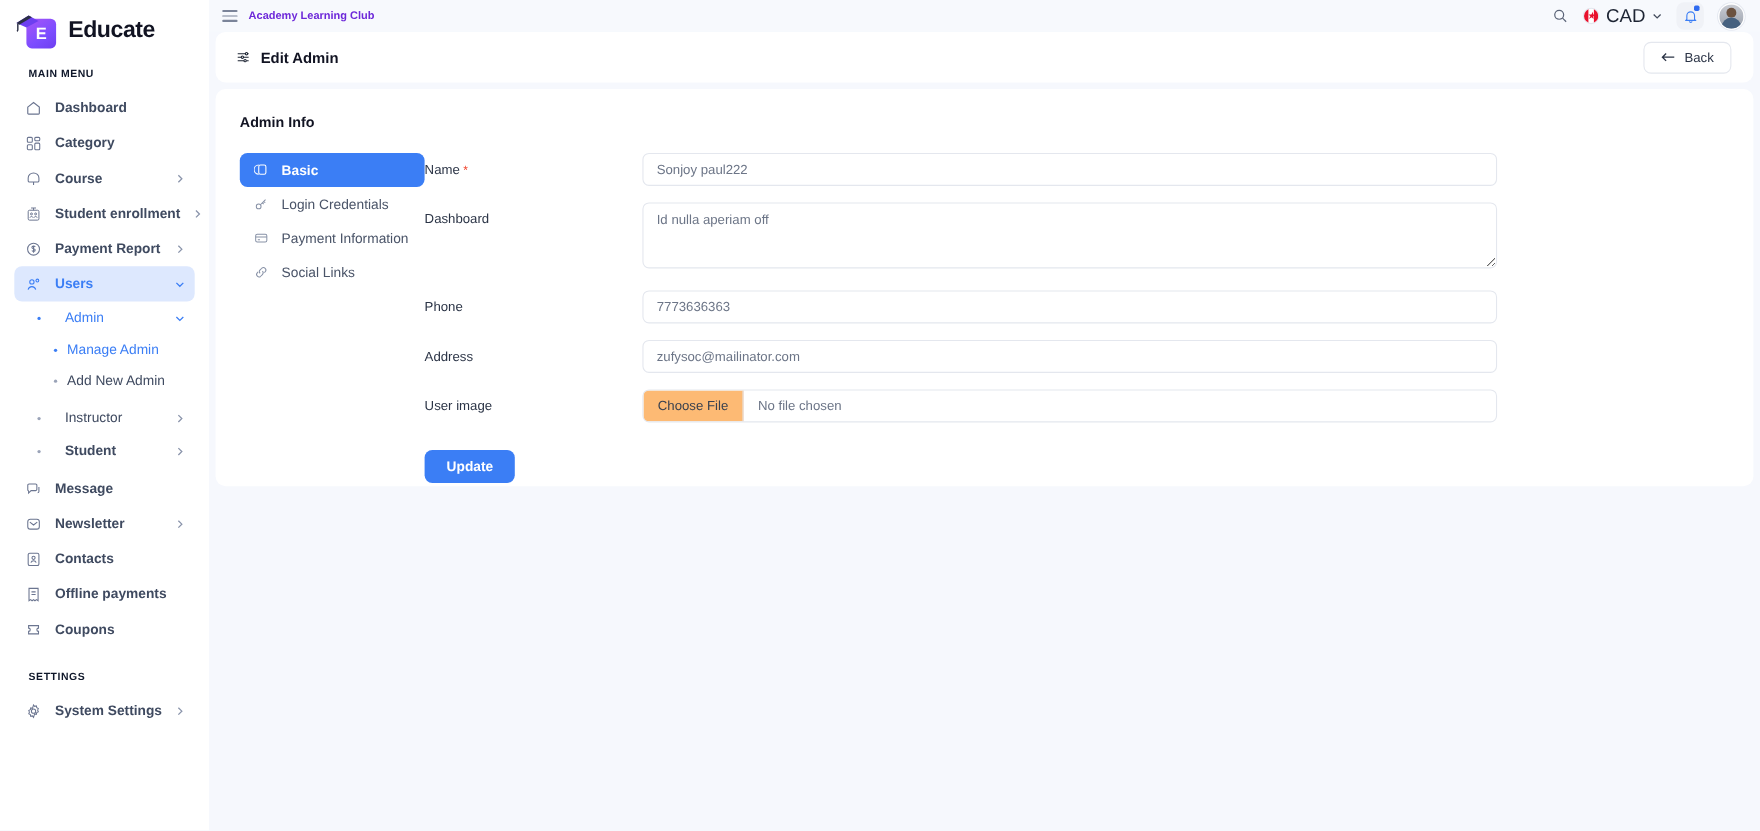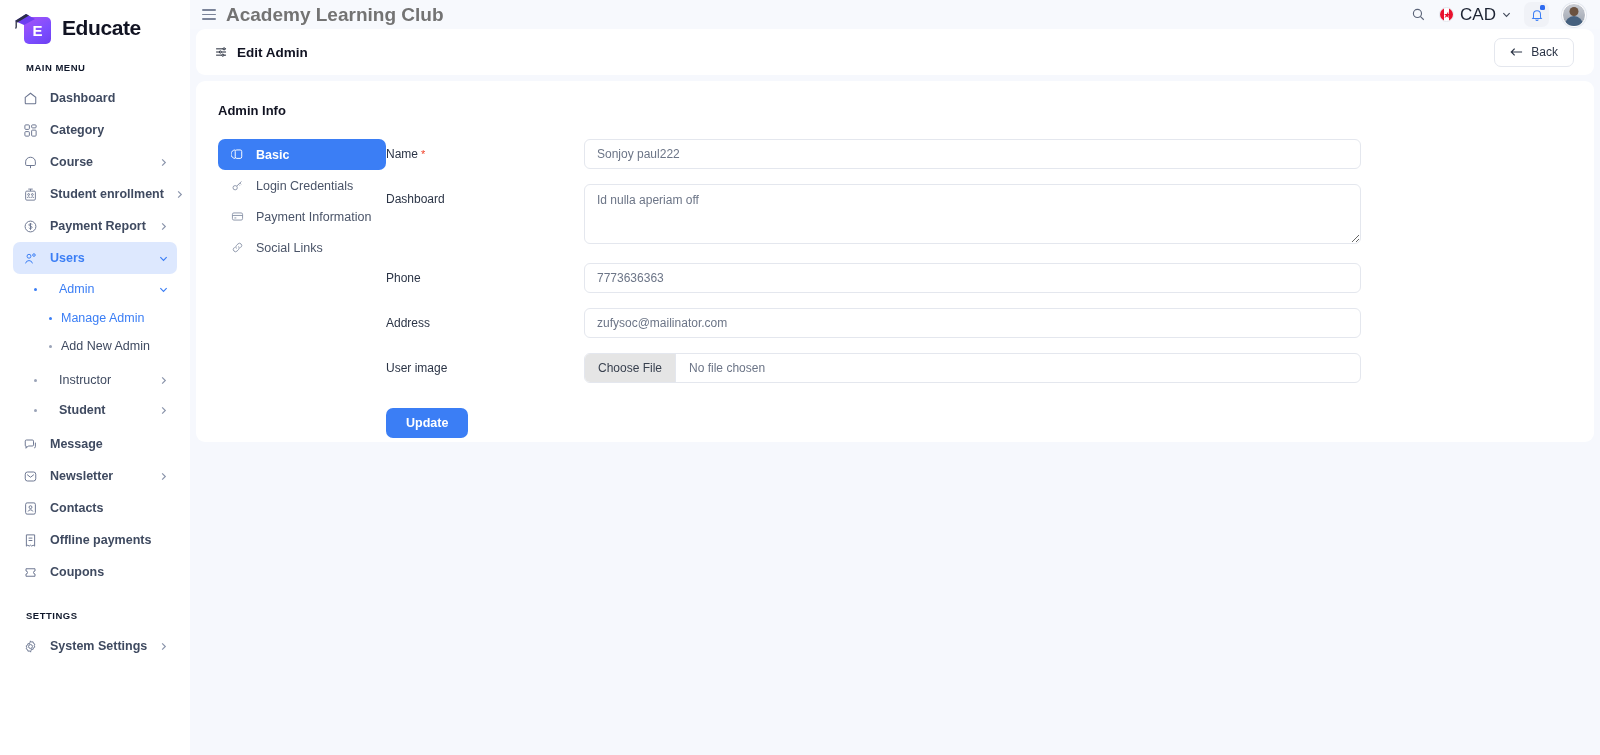--- a/index.html
+++ b/index.html
@@ -65,21 +65,21 @@
   .sub2-item.blue .dot { background: #3b7ef5; }
 
   
   .main { flex: 1 1 auto; height: 755px; display: flex; flex-direction: column; background: #f6f8fd; }
   .topbar {
     height: 29px; display: flex; align-items: center; padding: 0 14px 0 12px;
     background: #f7f9fd; flex: 0 0 29px;
   }
   .hamburger { width: 14px; display: flex; flex-direction: column; gap: 3px; cursor: pointer; margin-right: 10px; }
   .hamburger i { display: block; height: 1.6px; background: #7b8499; border-radius: 2px; }
-  .page-title-top { font-size: 19px; font-weight: 700; color: #737373; }
+  .page-title-top { font-size: 10px; font-weight: 700; color: #6d28d9; }
   .topbar-right { margin-left: auto; display: flex; align-items: center; gap: 13px; }
   .icon-btn { cursor: pointer; display: flex; align-items: center; justify-content: center; }
   .currency { display: flex; align-items: center; gap: 6px; cursor: pointer; }
   .flag {
     width: 15px; height: 15px; border-radius: 50%; background: #fff;
     border: 0.5px solid #e3e6ee; position: relative; overflow: hidden; flex: 0 0 15px;
   }
   .flag .bar { position: absolute; top: 0; width: 4px; height: 100%; background: #e8112d; }
   .flag .bar.l { left: 0; } .flag .bar.r { right: 0; }
   .flag .leaf { position: absolute; left: 50%; top: 50%; transform: translate(-50%,-50%); color: #e8112d; font-size: 9px; line-height: 1; }
@@ -144,21 +144,21 @@
     width: 100%; height: 60px; border: 1px solid #e4e7ee; border-radius: 6px;
     padding: 8px 12px; font-family: "Liberation Sans", sans-serif; font-size: 12px; color: #6c7587;
     background: #fff; outline: none; resize: vertical;
   }
   .file-ctl {
     width: 100%; height: 30px; border: 1px solid #e4e7ee; border-radius: 6px;
     display: flex; align-items: center; background: #fff; overflow: hidden;
   }
   .choose-file {
     padding: 0 13px; height: 100%; display: flex; align-items: center;
-    font-size: 12px; color: #39414f; border-right: 1px solid #e4e7ee; background: #e5e5e5; cursor: pointer;
+    font-size: 12px; color: #39414f; border-right: 1px solid #e4e7ee; background: #fdba74; cursor: pointer;
   }
   .file-name { padding: 0 13px; font-size: 12px; color: #6c7587; }
   .update-btn {
     background: #3b7ef5; color: #fff; border: none; border-radius: 7px;
     height: 30px; padding: 0 20px; font-size: 12.5px; font-weight: 700; cursor: pointer;
     font-family: "Liberation Sans", sans-serif; margin-top: 10px;
   }
   svg { display: block; }
 </style>
 </head>

